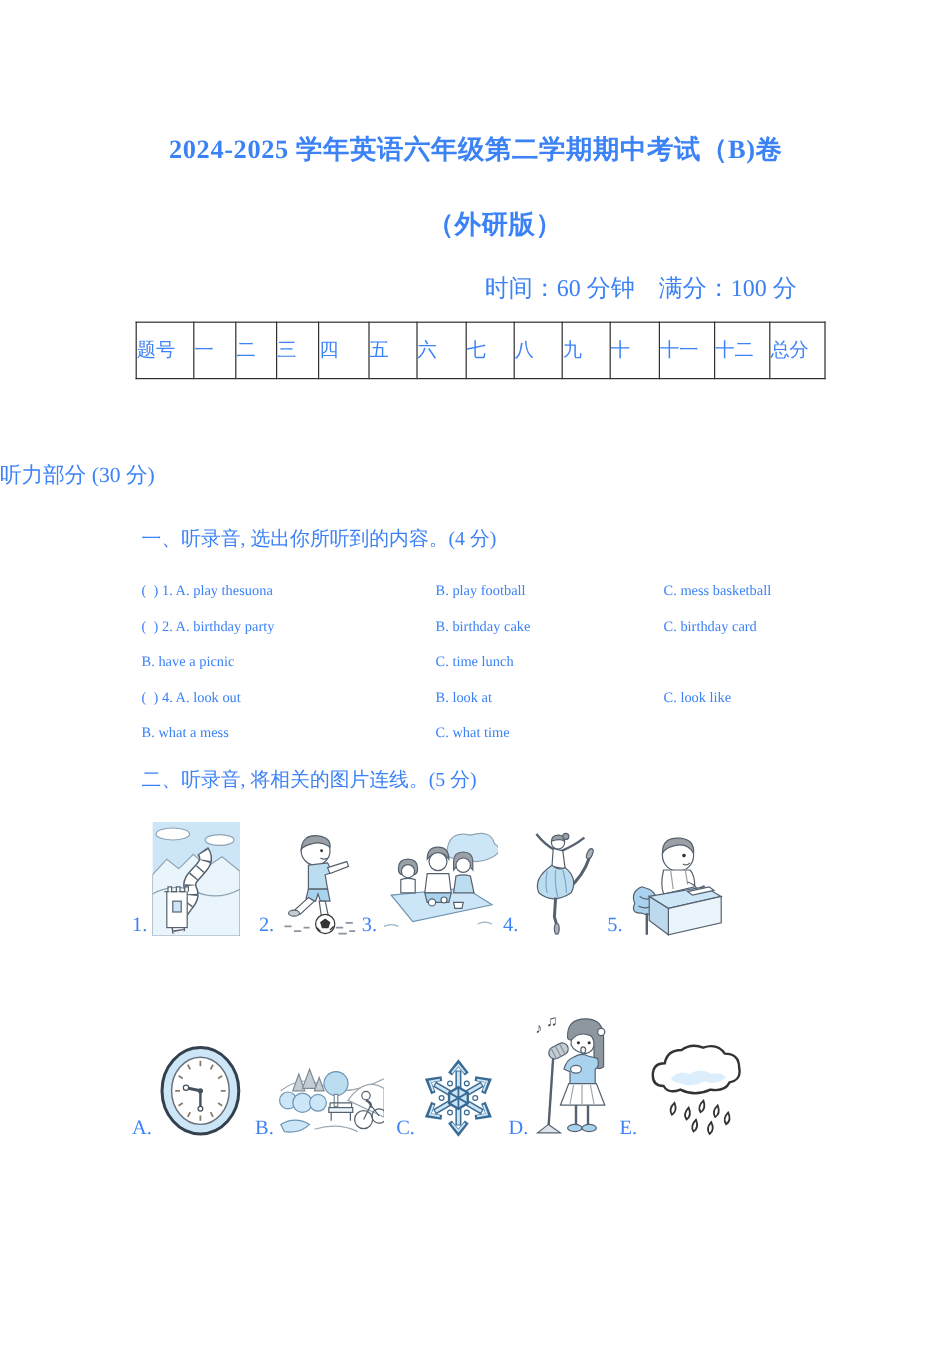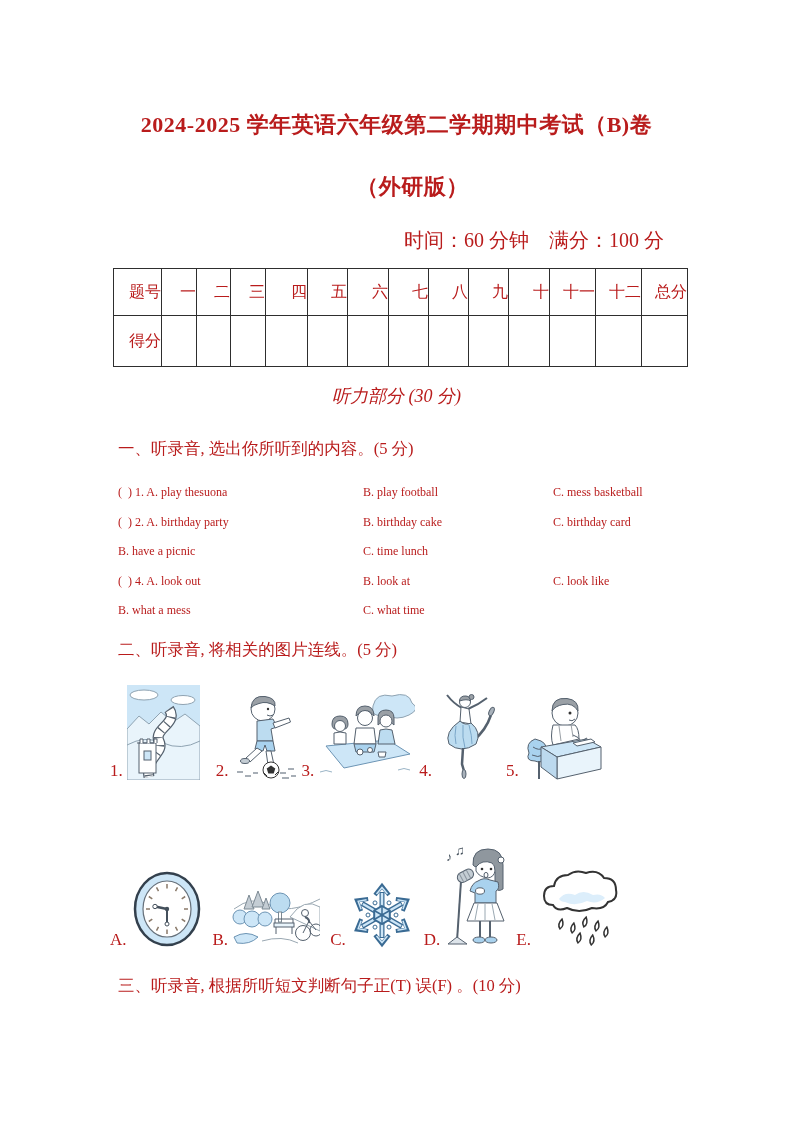--- a/index.html
+++ b/index.html
@@ -2,34 +2,34 @@
 <html><head>
 <meta charset="utf-8">
 <style>
   * { box-sizing: border-box; margin: 0; padding: 0; }
   html,body { background:#ffffff; }
   .page {
     position: relative;
     width: 793px; height: 1122px;
     background: #ffffff;
     font-family: "Liberation Serif", "DejaVu Serif", serif;
-    color: #b91c1c;
+    color: #3b82f6;
     overflow: hidden;
     margin: 0 auto;
     padding-left: 24px;
   }
   .title { position:absolute; left:0; width:793px; text-align:center; font-weight:700; font-size:22px; letter-spacing:.5px; }
   .title1 { top:110px; }
   .title2 { top:172px;margin-left:16px; }
   .meta { position:absolute; top:227px; left:113px; width:551px; text-align:right; font-size:20px; }
   table.score { position:absolute; top:268px; left:113px; width:574px; border-collapse:collapse; table-layout:fixed; font-size:16px; }
-  table.score td { border:1.5px solid #2e2e2e; text-align:right; vertical-align:middle; padding:0; overflow:hidden; }
+  table.score td { border:1.5px solid #2e2e2e; text-align:left; vertical-align:middle; padding:0; overflow:hidden; }
   table.score tr.hdr td { height:47px; }
   table.score tr.scr td { height:51px; }
-  .part-head { position:absolute; top:384px; left:0; width:793px; text-align:center; font-size:18px;font-style:italic; }
+  .part-head { position:absolute; top:384px; left:0; width:793px; font-size:18px; }
   .sec-title { position:absolute; left:118px; font-size:16.5px; white-space:pre; }
   .sec1 { top:438px; }
   .sec2 { top:639px; }
   .sec3 { top:975px; }
   .options { position:absolute; top:478px; left:118px; width:565px; font-size:12px; }
   .opt-row { display:grid; grid-template-columns:245px 190px 1fr; height:29.5px; align-items:center; white-space:pre; }
   .img-row { position:absolute; display:flex; align-items:flex-end; }
   .img-row1 { top:678px; left:110px; height:102px; }
   .img-row2 { top:845px; left:110px; height:104px; }
   .img-item { display:flex; align-items:flex-end; }
@@ -72,42 +72,26 @@
       <td>五</td>
       <td>六</td>
       <td>七</td>
       <td>八</td>
       <td>九</td>
       <td>十</td>
       <td>十一</td>
       <td>十二</td>
       <td>总分</td>
     </tr>
-    <tr class="scr">
-      <td>得分</td>
-      <td></td>
-      <td></td>
-      <td></td>
-      <td></td>
-      <td></td>
-      <td></td>
-      <td></td>
-      <td></td>
-      <td></td>
-      <td></td>
-      <td></td>
-      <td></td>
-      <td></td>
-    </tr>
   </tbody>
     </table>
 
   <div class="part-head">听力部分 (30 分)</div>
 
-  <div class="sec-title sec1">一、听录音, 选出你所听到的内容。(5 分)</div>
+  <div class="sec-title sec1">一、听录音, 选出你所听到的内容。(4 分)</div>
 
   <div class="options">
     <div class="opt-row">
       <span>(  ) 1. A. play thesuona</span>
       <span>B. play football</span>
       <span>C. mess basketball</span>
     </div>
     <div class="opt-row">
       <span>(  ) 2. A. birthday party</span>
       <span>B. birthday cake</span>
@@ -344,15 +328,14 @@
           <path d="M46,48 q4,6 0,10 q-4,-4 0,-10 Z" transform="rotate(14,46,53)"></path>
           <path d="M58,52 q4,6 0,10 q-4,-4 0,-10 Z" transform="rotate(12,58,57)"></path>
           <path d="M67,58 q4,6 0,10 q-4,-4 0,-10 Z" transform="rotate(10,67,63)"></path>
           <path d="M40,64 q4,6 0,10 q-4,-4 0,-10 Z" transform="rotate(12,40,69)"></path>
           <path d="M53,66 q4,6 0,10 q-4,-4 0,-10 Z" transform="rotate(8,53,71)"></path>
         </g>
       </svg>
     </div>
   </div>
 
-  <div class="sec-title sec3">三、听录音, 根据所听短文判断句子正(T) 误(F) 。(10 分)</div>
 
 </div>
 
 </body></html>

